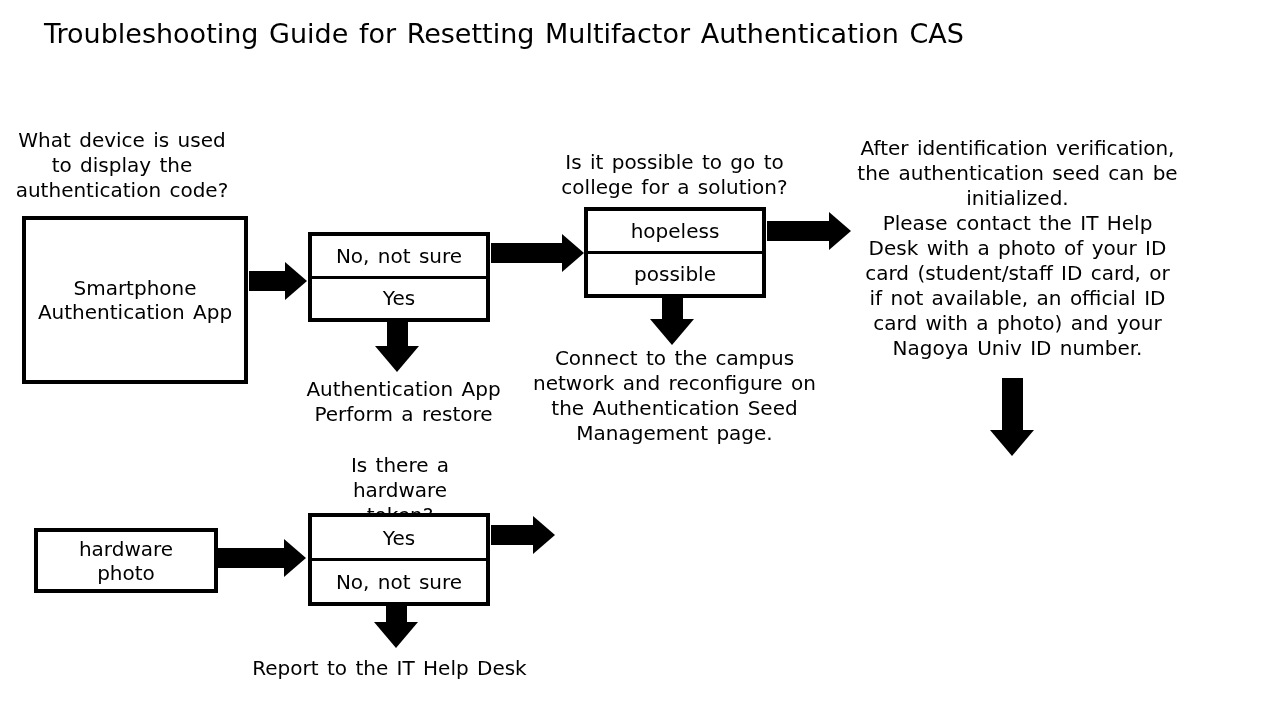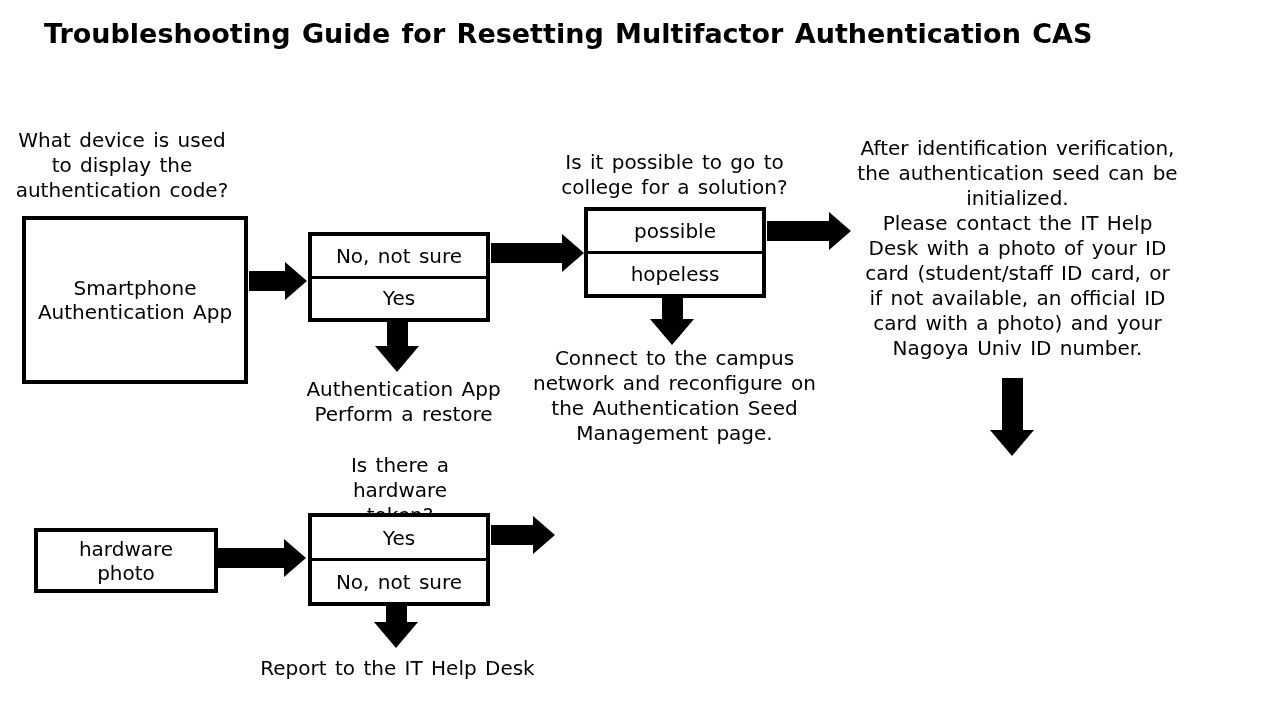--- a/index.html
+++ b/index.html
@@ -5,21 +5,21 @@
   html, body { margin: 0; padding: 0; }
   body {
     width: 1280px; height: 720px;
     background: #ffffff; color: #000000;
     font-family: "DejaVu Sans", "Liberation Sans", sans-serif;
     position: relative; overflow: hidden;
   }
   .canvas { position: absolute; inset: 0; }
   .title {
     position: absolute; left: 44px; top: 18px; margin: 0;
-    font-size: 27px; font-weight: 700; white-space: nowrap; word-spacing: 2px;
+    font-size: 27px; font-weight: 400; white-space: nowrap; word-spacing: 2px;
   }
   .txt {
     position: absolute; text-align: center;
     font-size: 20px; line-height: 25px;
     white-space: pre-line; word-spacing: 2px;
   }
   .flowbox {
     position: absolute; border: 4px solid #000; background: #fff;
     box-sizing: border-box; display: flex; flex-direction: column;
   }
@@ -75,22 +75,22 @@
   <div class="arrow-down" style="left:375px; top:322px;">
     <div class="shaft" style="height:24px;"></div>
     <div class="head"></div>
   </div>
   <div class="txt" style="left:296px; top:377px; width:215px;">Authentication App
 Perform a restore</div>
 
   <div class="txt" style="left:552px; top:150px; width:245px;text-align:center;">Is it possible to go to
 college for a solution?</div>
   <div class="flowbox" style="left:584px; top:207px; width:182px; height:91px;">
+    <div class="cell">hopeless</div>
     <div class="cell">possible</div>
-    <div class="cell">hopeless</div>
   </div>
   <div class="arrow-right" style="left:767px; top:212px;">
     <div class="shaft" style="width:62px;"></div>
     <div class="head"></div>
   </div>
   <div class="arrow-down" style="left:650px; top:298px;">
     <div class="shaft" style="height:21px;"></div>
     <div class="head"></div>
   </div>
   <div class="txt" style="left:835px; top:136px; width:365px;">After identification verification,
@@ -127,15 +127,15 @@
     <div class="cell">No, not sure</div>
   </div>
   <div class="arrow-right" style="left:491px; top:516px;">
     <div class="shaft" style="width:42px;"></div>
     <div class="head"></div>
   </div>
   <div class="arrow-down" style="left:374px; top:606px;">
     <div class="shaft" style="height:16px;"></div>
     <div class="head"></div>
   </div>
-  <div class="txt" style="left:255px; top:656px; width:285px;">Report to the IT Help Desk</div>
+  <div class="txt" style="left:247px; top:656px; width:285px;">Report to the IT Help Desk</div>
 
 </div>
 
 </body></html>

